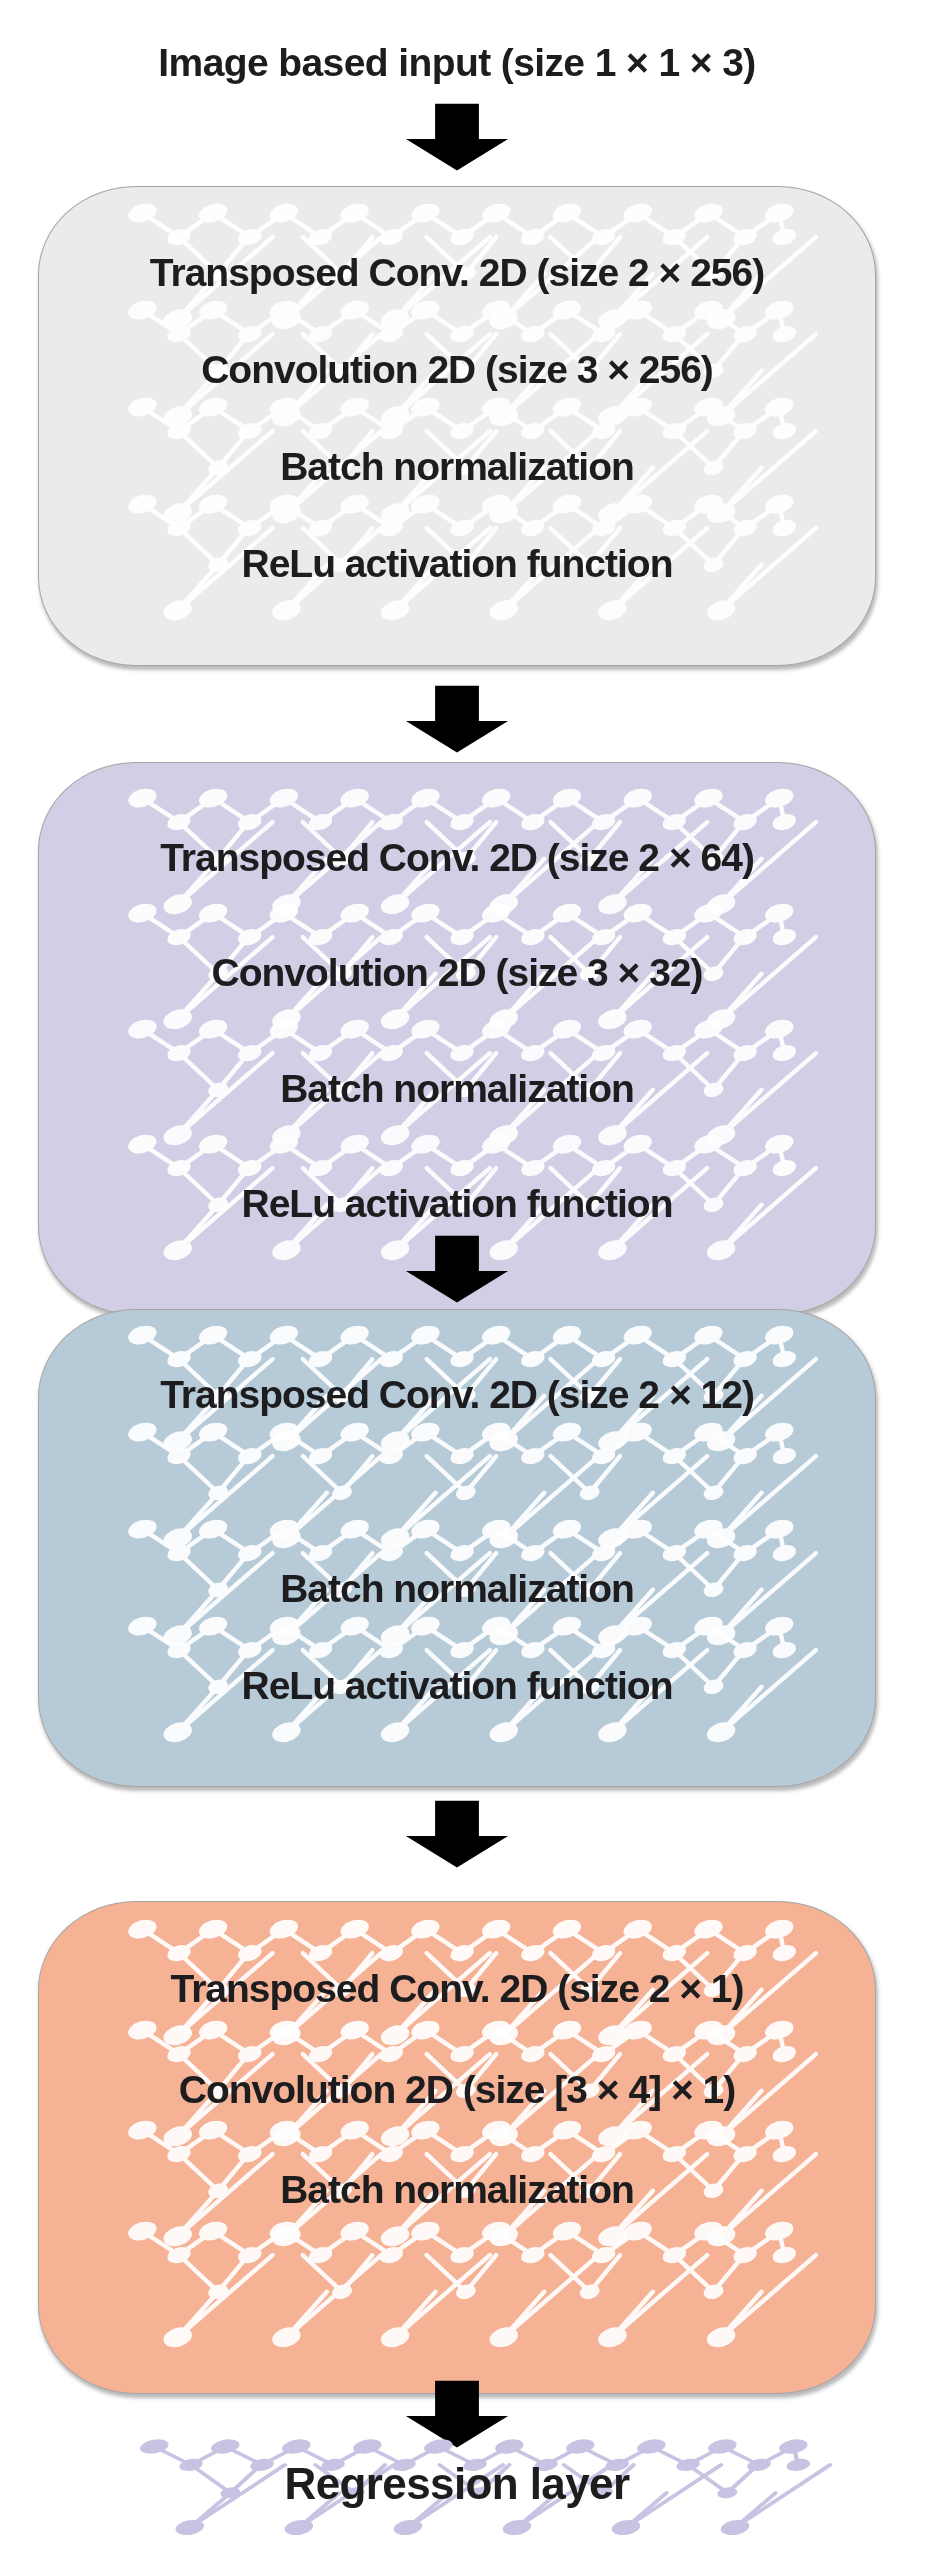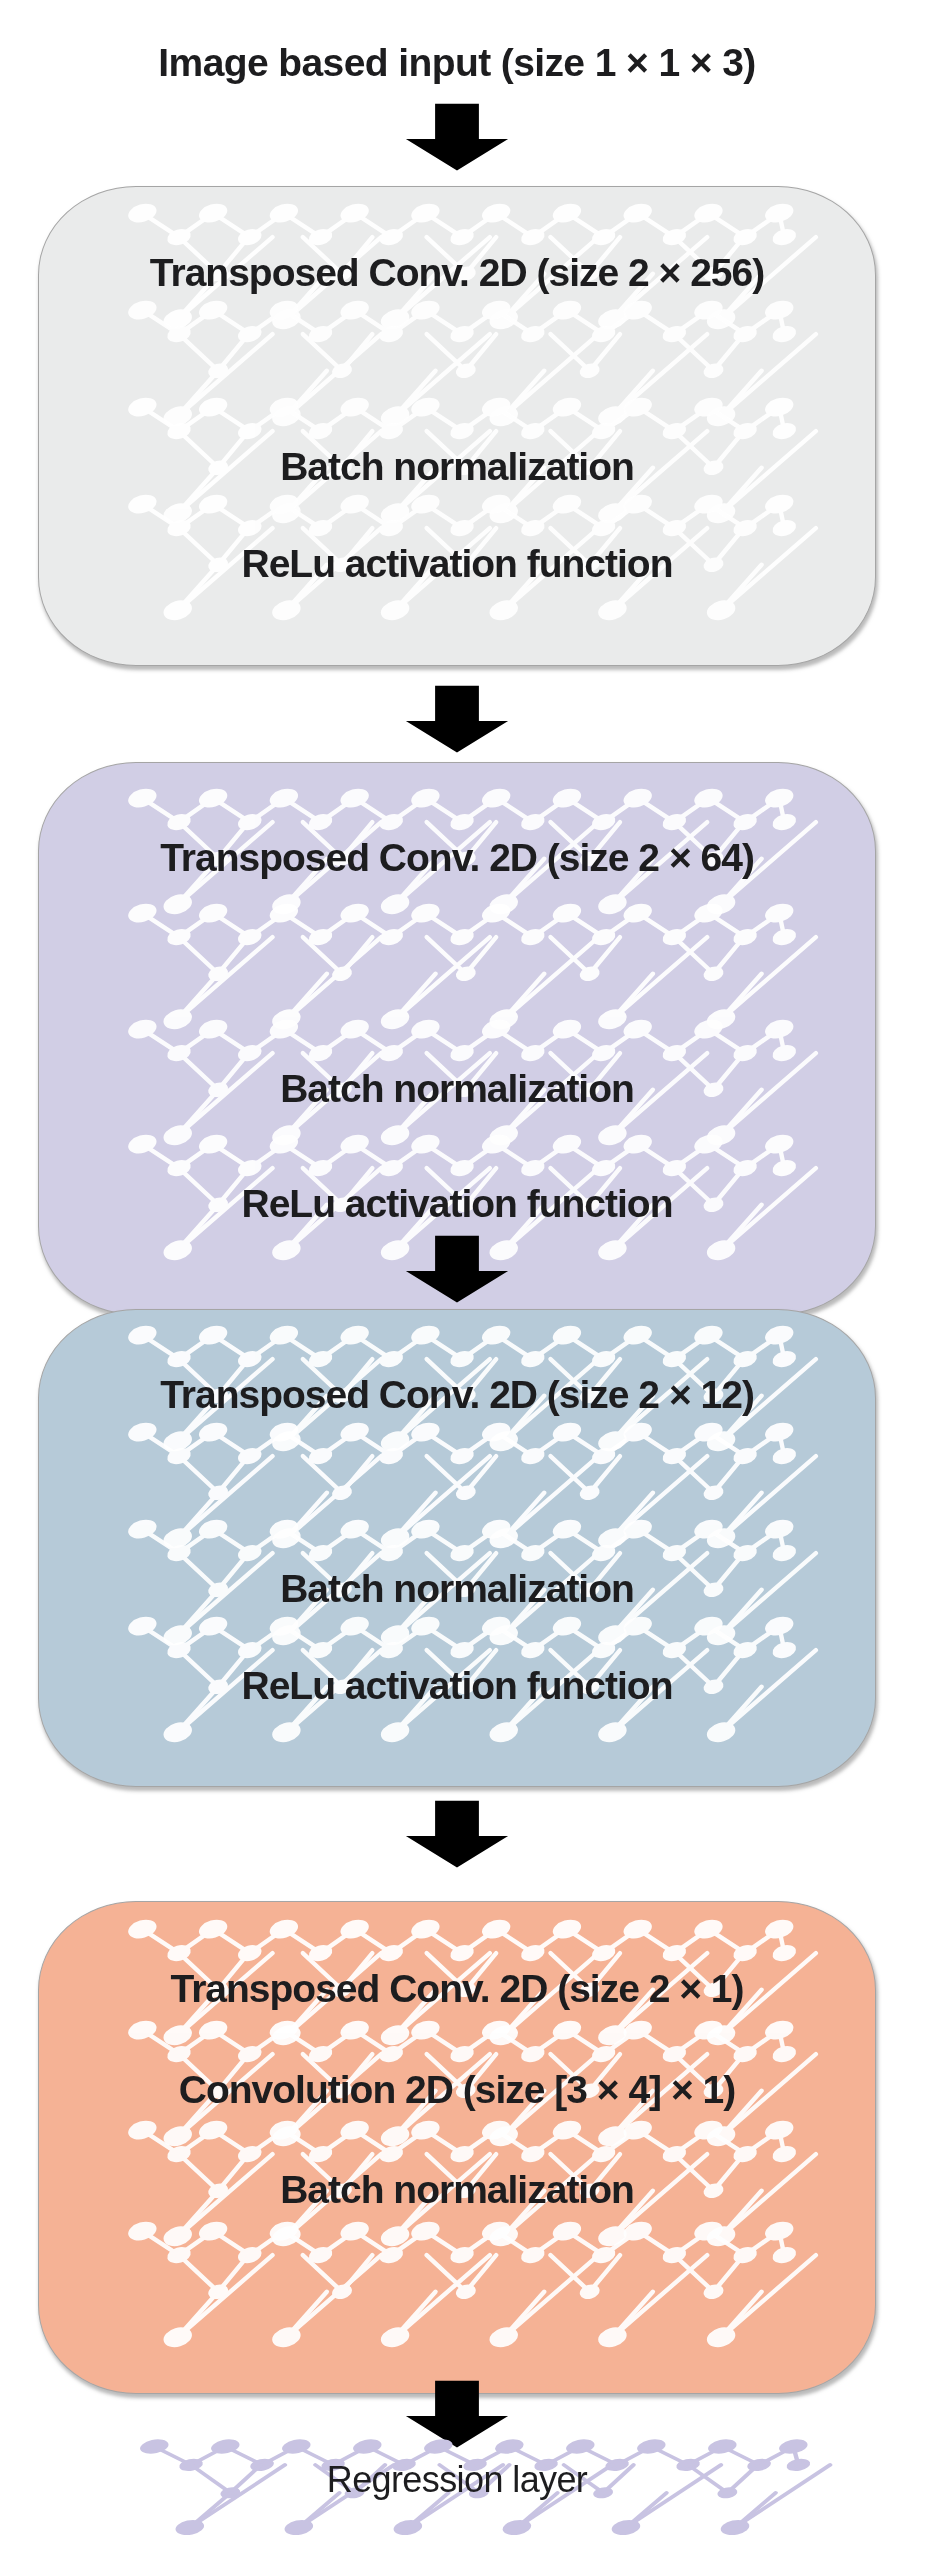--- a/index.html
+++ b/index.html
@@ -10,21 +10,21 @@
   .canvas{position:absolute;inset:0;width:935px;height:2576px;}
 
   
   .title{
     position:absolute;top:33px;left:38px;width:838px;
     text-align:center;font-size:39px;font-weight:700;
     letter-spacing:-0.6px;color:var(--text,#1d1d1f);white-space:nowrap;margin-top:8px;
   }
   .output-label{
     position:absolute;top:2459px;left:38px;width:838px;z-index:2;
-    text-align:center;font-size:36px;font-weight:400;
+    text-align:center;font-size:44px;font-weight:700;
     letter-spacing:-0.6px;color:var(--text,#1d1d1f);white-space:nowrap;
   }
 
   
   .arrow{position:absolute;left:400px;width:114px;height:73px;overflow:visible;}
   .arrow--1{top:100px;}
   .arrow--2{top:682px;}
   .arrow--3{top:1232px;}
   .arrow--4{top:1797px;}
   .arrow--5{top:2377px;}
@@ -230,20 +230,21 @@
           <line x1="604" y1="192" x2="754" y2="62"></line>
           <line x1="604" y1="192" x2="668" y2="120"></line>
           <ellipse cx="604" cy="192" rx="23" ry="15" transform="rotate(-16 604 192)"></ellipse>
           <line x1="776" y1="192" x2="926" y2="62"></line>
           <line x1="776" y1="192" x2="840" y2="120"></line>
           <ellipse cx="776" cy="192" rx="23" ry="15" transform="rotate(-16 776 192)"></ellipse>
           <line x1="948" y1="192" x2="1098" y2="62"></line>
           <line x1="948" y1="192" x2="1012" y2="120"></line>
           <ellipse cx="948" cy="192" rx="23" ry="15" transform="rotate(-16 948 192)"></ellipse>
         </svg>
+      <span class="line-text">Convolution 2D (size 3 × 256)</span>
     </div>
     <div class="line">
       <svg class="doodle" viewBox="0 0 1060 220">
           <line x1="32" y1="24" x2="90" y2="62"></line>
           <line x1="90" y1="62" x2="144" y2="24"></line>
           <ellipse cx="32" cy="24" rx="23" ry="14" transform="rotate(-16 32 24)"></ellipse>
           <ellipse cx="90" cy="62" rx="19" ry="12" transform="rotate(-16 90 62)"></ellipse>
           <line x1="144" y1="24" x2="202" y2="62"></line>
           <line x1="202" y1="62" x2="256" y2="24"></line>
           <ellipse cx="144" cy="24" rx="23" ry="14" transform="rotate(-16 144 24)"></ellipse>
@@ -544,20 +545,21 @@
           <line x1="604" y1="192" x2="754" y2="62"></line>
           <line x1="604" y1="192" x2="668" y2="120"></line>
           <ellipse cx="604" cy="192" rx="23" ry="15" transform="rotate(-16 604 192)"></ellipse>
           <line x1="776" y1="192" x2="926" y2="62"></line>
           <line x1="776" y1="192" x2="840" y2="120"></line>
           <ellipse cx="776" cy="192" rx="23" ry="15" transform="rotate(-16 776 192)"></ellipse>
           <line x1="948" y1="192" x2="1098" y2="62"></line>
           <line x1="948" y1="192" x2="1012" y2="120"></line>
           <ellipse cx="948" cy="192" rx="23" ry="15" transform="rotate(-16 948 192)"></ellipse>
         </svg>
+      <span class="line-text">Convolution 2D (size 3 × 32)</span>
     </div>
     <div class="line">
       <svg class="doodle" viewBox="0 0 1060 220">
           <line x1="32" y1="24" x2="90" y2="62"></line>
           <line x1="90" y1="62" x2="144" y2="24"></line>
           <ellipse cx="32" cy="24" rx="23" ry="14" transform="rotate(-16 32 24)"></ellipse>
           <ellipse cx="90" cy="62" rx="19" ry="12" transform="rotate(-16 90 62)"></ellipse>
           <line x1="144" y1="24" x2="202" y2="62"></line>
           <line x1="202" y1="62" x2="256" y2="24"></line>
           <ellipse cx="144" cy="24" rx="23" ry="14" transform="rotate(-16 144 24)"></ellipse>

